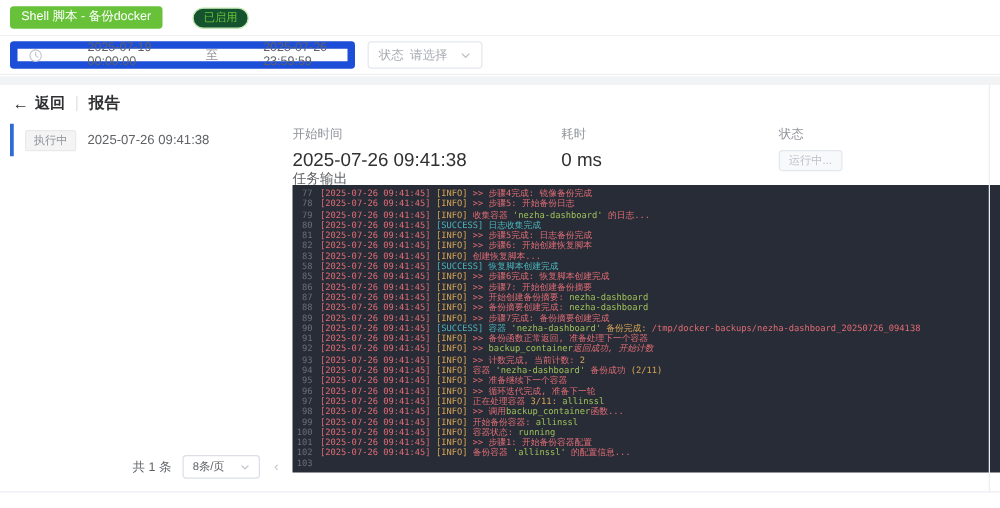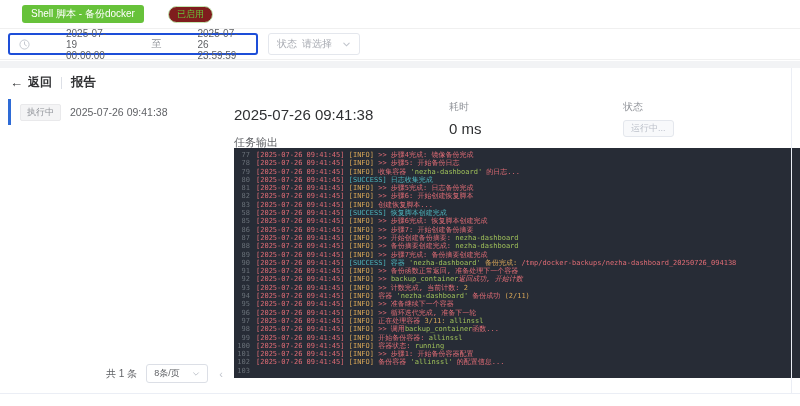--- a/index.html
+++ b/index.html
@@ -4,33 +4,33 @@
 <style>
   * { margin:0; padding:0; box-sizing:border-box; }
   html,body { width:800px; height:406px; }
   body {
     position:relative; overflow:hidden; background:#fff;
     font-family:"Liberation Sans", sans-serif; color:#303133; font-size:12px;
   }
   
   .topbar { position:absolute; left:0; top:0; width:800px; height:29px;
     border-bottom:1px solid #f0f0f0; display:flex; align-items:center;
-    padding-left:22px; gap:10px; background:#fff; }
+    padding-left:8px; gap:10px; background:#fff; }
   .task-badge { background:#67c23a; color:#fff; font-size:10px; line-height:1;
     padding:4px 9px; border-radius:3px; white-space:nowrap; }
-  .status-pill { background:#7f1d1d; border:1px solid #c2e7b0; color:#67c23a;
+  .status-pill { background:#14532d; border:1px solid #c2e7b0; color:#67c23a;
     font-size:9px; line-height:1; padding:3px 8px; border-radius:9px; margin-left:14px; }
   .actions { display:flex; align-items:center; margin-left:4px; }
   .action-link { color:#409eff; font-size:11px; padding:0 9px; cursor:pointer; text-decoration:none; }
   .action-divider { width:1px; height:10px; background:#dcdfe6; }
   
   .filterbar { position:absolute; left:0; top:29px; width:800px; height:31px;
     display:flex; align-items:center; padding-left:8px; gap:10px;
     border-bottom:1px solid #f0f0f0; background:#fff; }
-  .date-range { width:250px; height:22px; border:2px solid #1d4ed8; border-radius:3px;
+  .date-range { width:276px; height:22px; border:6px solid #1d4ed8; border-radius:3px;
     display:flex; align-items:center; justify-content:space-between;
     padding:0 9px; color:#606266; font-size:10px; background:#fff;gap:36px; }
   .date-sep { color:#909399; }
   .status-select { width:92px; height:22px; border:1px solid #e4e7ed; border-radius:3px;
     display:flex; align-items:center; justify-content:space-between;
     padding:0 8px; color:#a8abb2; font-size:10px; background:#fff; }
   .status-select .lbls { display:flex; gap:5px; }
   .icon-svg { display:block; }
   
   .band { position:absolute; left:0; top:61px; width:800px; height:7px; background:#f2f3f5; }
@@ -133,20 +133,21 @@
           <path d="M2 3.5 5 6.5 8 3.5" fill="none" stroke="#c0c4cc" stroke-width="1.2" stroke-linecap="round"></path>
         </svg>
     </span>
   </span>
   <span class="page-prev">‹</span>
   <span class="page-number">1</span>
   <span class="page-next">›</span>
 </div>
 
 <div class="detail-col col-start">
+  <div class="col-label">开始时间</div>
   <div class="col-value">2025-07-26 09:41:38</div>
 </div>
 <div class="detail-col col-duration">
   <div class="col-label">耗时</div>
   <div class="col-value">0 ms</div>
 </div>
 <div class="detail-col col-status">
   <div class="col-label">状态</div>
   <span class="running-badge">运行中...</span>
 </div>

